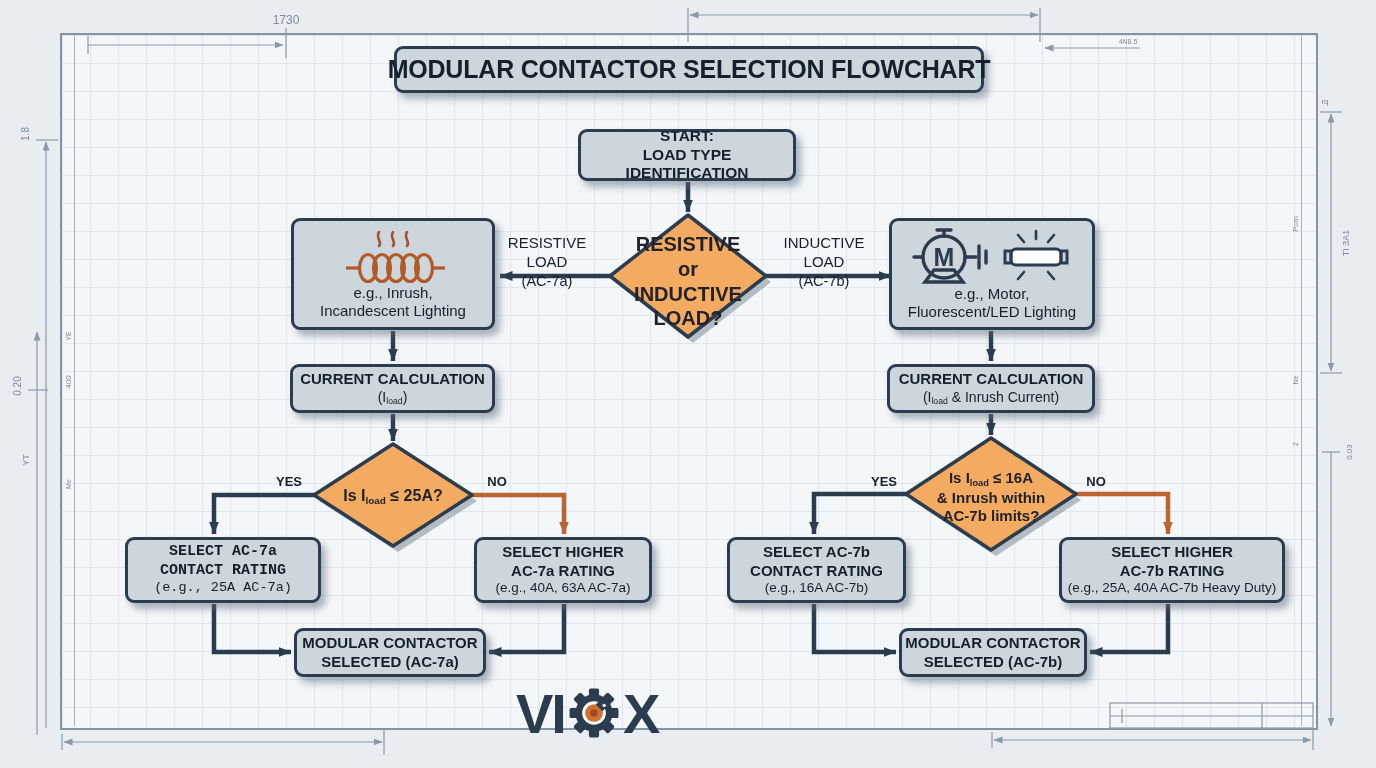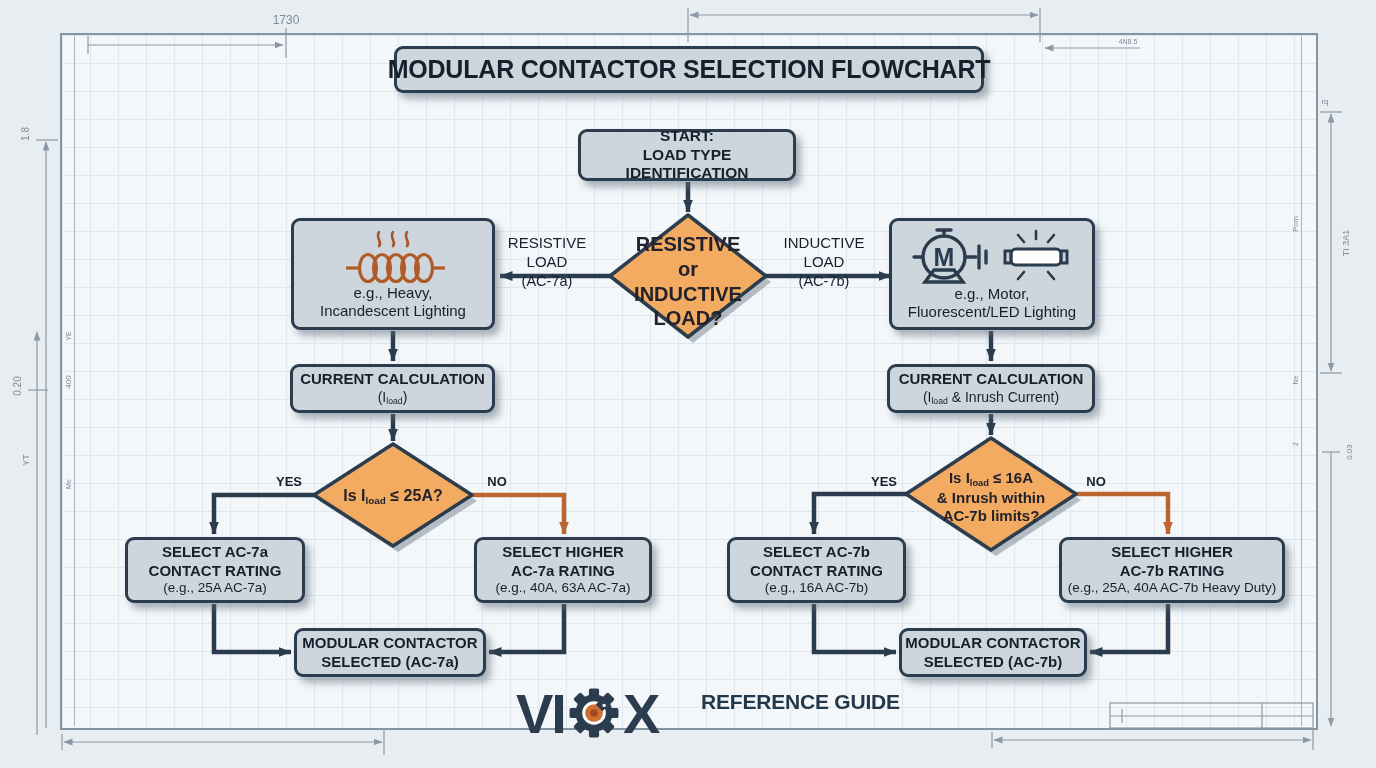--- a/index.html
+++ b/index.html
@@ -184,21 +184,21 @@
     <g stroke="#b05a28" stroke-width="3.2" fill="none">
       <path d="M28,40 h13"></path>
       <ellipse cx="50" cy="40" rx="8.5" ry="13.5"></ellipse>
       <ellipse cx="64" cy="40" rx="8.5" ry="13.5"></ellipse>
       <ellipse cx="78" cy="40" rx="8.5" ry="13.5"></ellipse>
       <ellipse cx="92" cy="40" rx="8.5" ry="13.5"></ellipse>
       <ellipse cx="106" cy="40" rx="8.5" ry="13.5"></ellipse>
       <path d="M114,40 h13"></path>
     </g>
   </svg>
-  <div class="n">e.g., Heavy,</div>
+  <div class="n">e.g., Inrush,</div>
   <div class="n">Incandescent Lighting</div>
 </div>
 
 <div class="node load-box-r">
   <svg width="180" height="58" viewBox="0 0 180 58">
     <g stroke="#2b3c4e" stroke-width="3.4" fill="none" stroke-linecap="round">
       <circle cx="42" cy="30" r="21"></circle>
       <path d="M42,3 v6 M35,3 h14"></path>
       <path d="M23,55 h38 l-9,-12 h-20 Z"></path>
       <path d="M12,30 h8"></path>
@@ -238,21 +238,21 @@
   <div><span>Is I</span><span class="sub">load</span><span> ≤ 16A</span></div>
   <div>&amp; Inrush within</div>
   <div>AC-7b limits?</div>
 </div>
 
 <div class="yn" style="left:267px;top:474px;">YES</div>
 <div class="yn" style="left:475px;top:474px;">NO</div>
 <div class="yn" style="left:862px;top:474px;">YES</div>
 <div class="yn" style="left:1074px;top:474px;">NO</div>
 
-<div class="node res-box" style="left:125px;width:180px;">
+<div class="node res-box" style="left:125px;width:196px;font-family:Liberation Mono, monospace;">
   <div class="b">SELECT AC-7a</div>
   <div class="b">CONTACT RATING</div>
   <div class="eg">(e.g., 25A AC-7a)</div>
 </div>
 <div class="node res-box" style="left:474px;width:178px;">
   <div class="b">SELECT HIGHER</div>
   <div class="b">AC-7a RATING</div>
   <div class="eg">(e.g., 40A, 63A AC-7a)</div>
 </div>
 <div class="node res-box" style="left:727px;width:179px;">
@@ -295,14 +295,13 @@
     <circle r="10.5" fill="#d4702f"></circle>
     <circle r="4.5" fill="#9c4a20"></circle>
     <g>
       <path d="M6,-14 L14,-6 L10,-2 L2,-10 Z" fill="#2b3c4e"></path>
       <circle cx="12" cy="-9" r="2" fill="#ffffff"></circle>
     </g>
   </svg>
   <span>X</span>
 </div>
 <div class="tagline">
-  <div>REFERENCE GUIDE</div>
 </div>
 
 </body></html>

